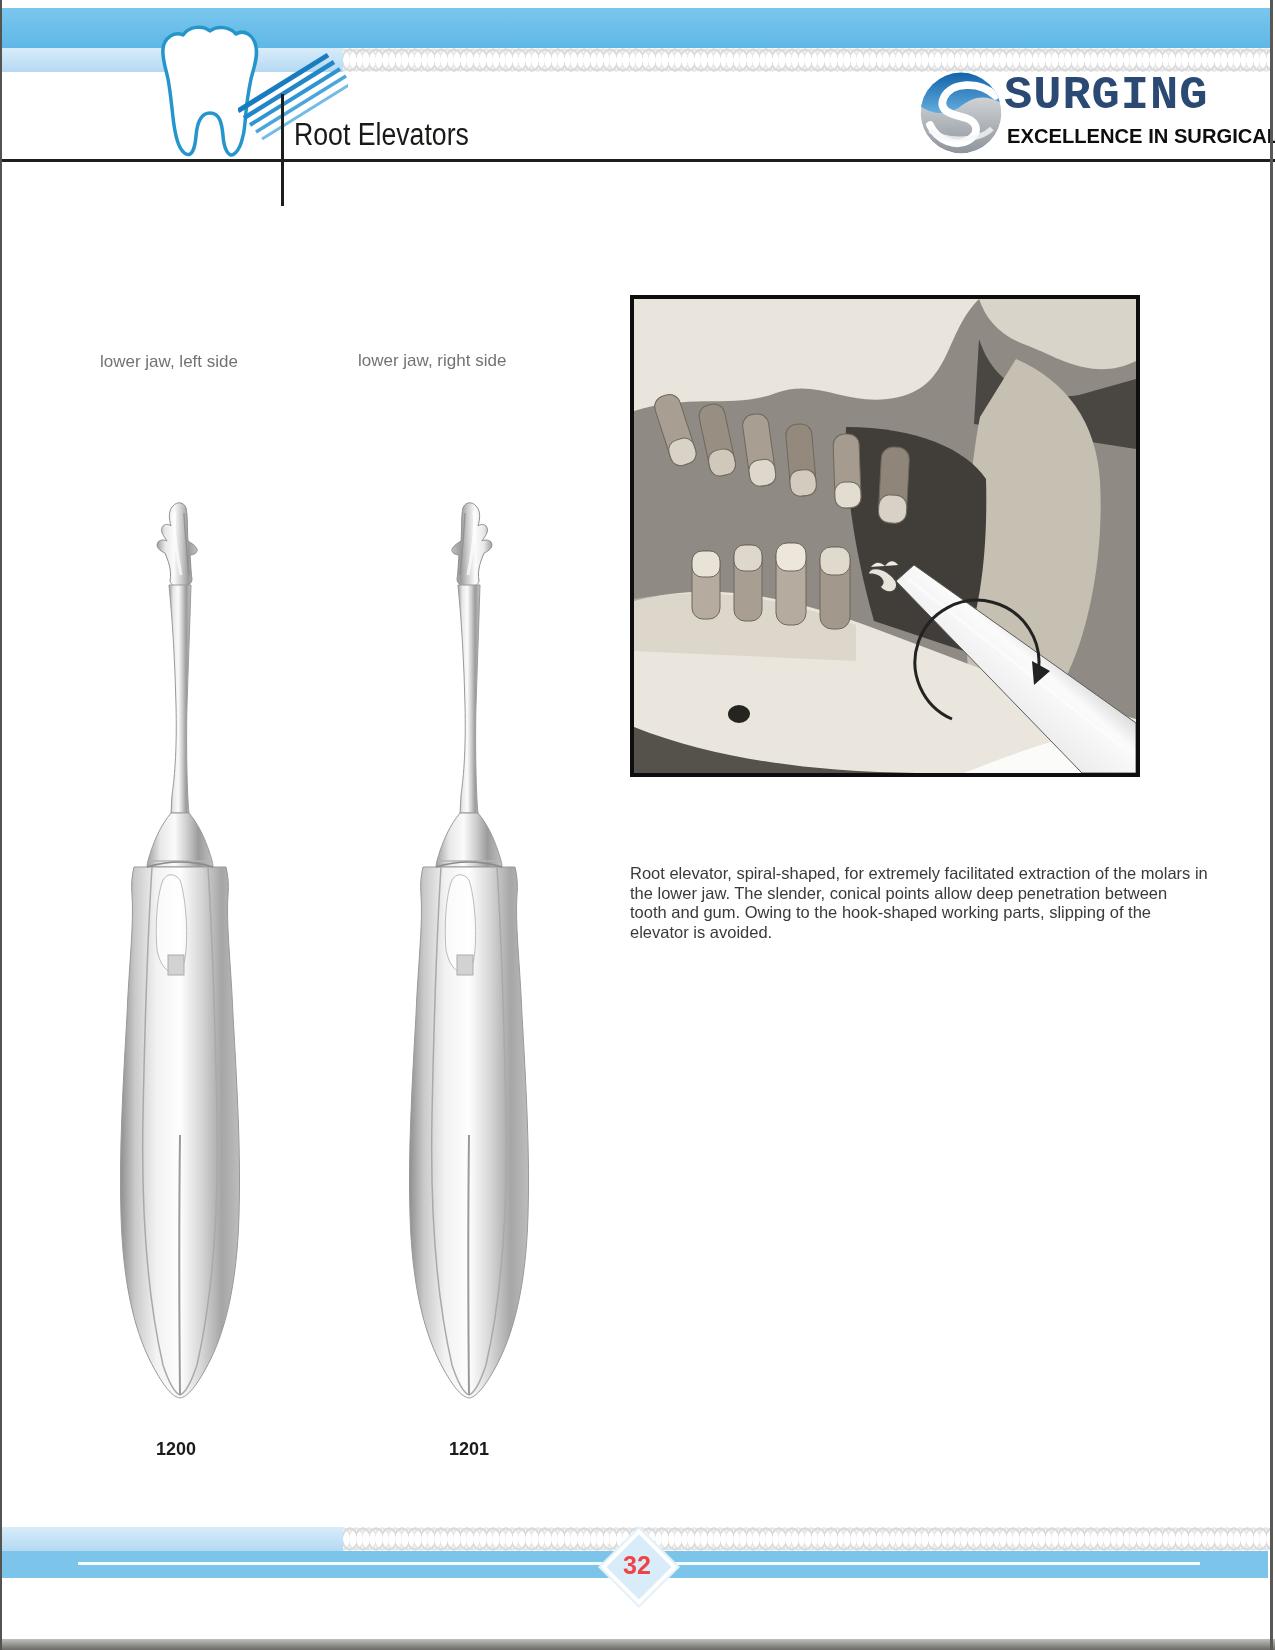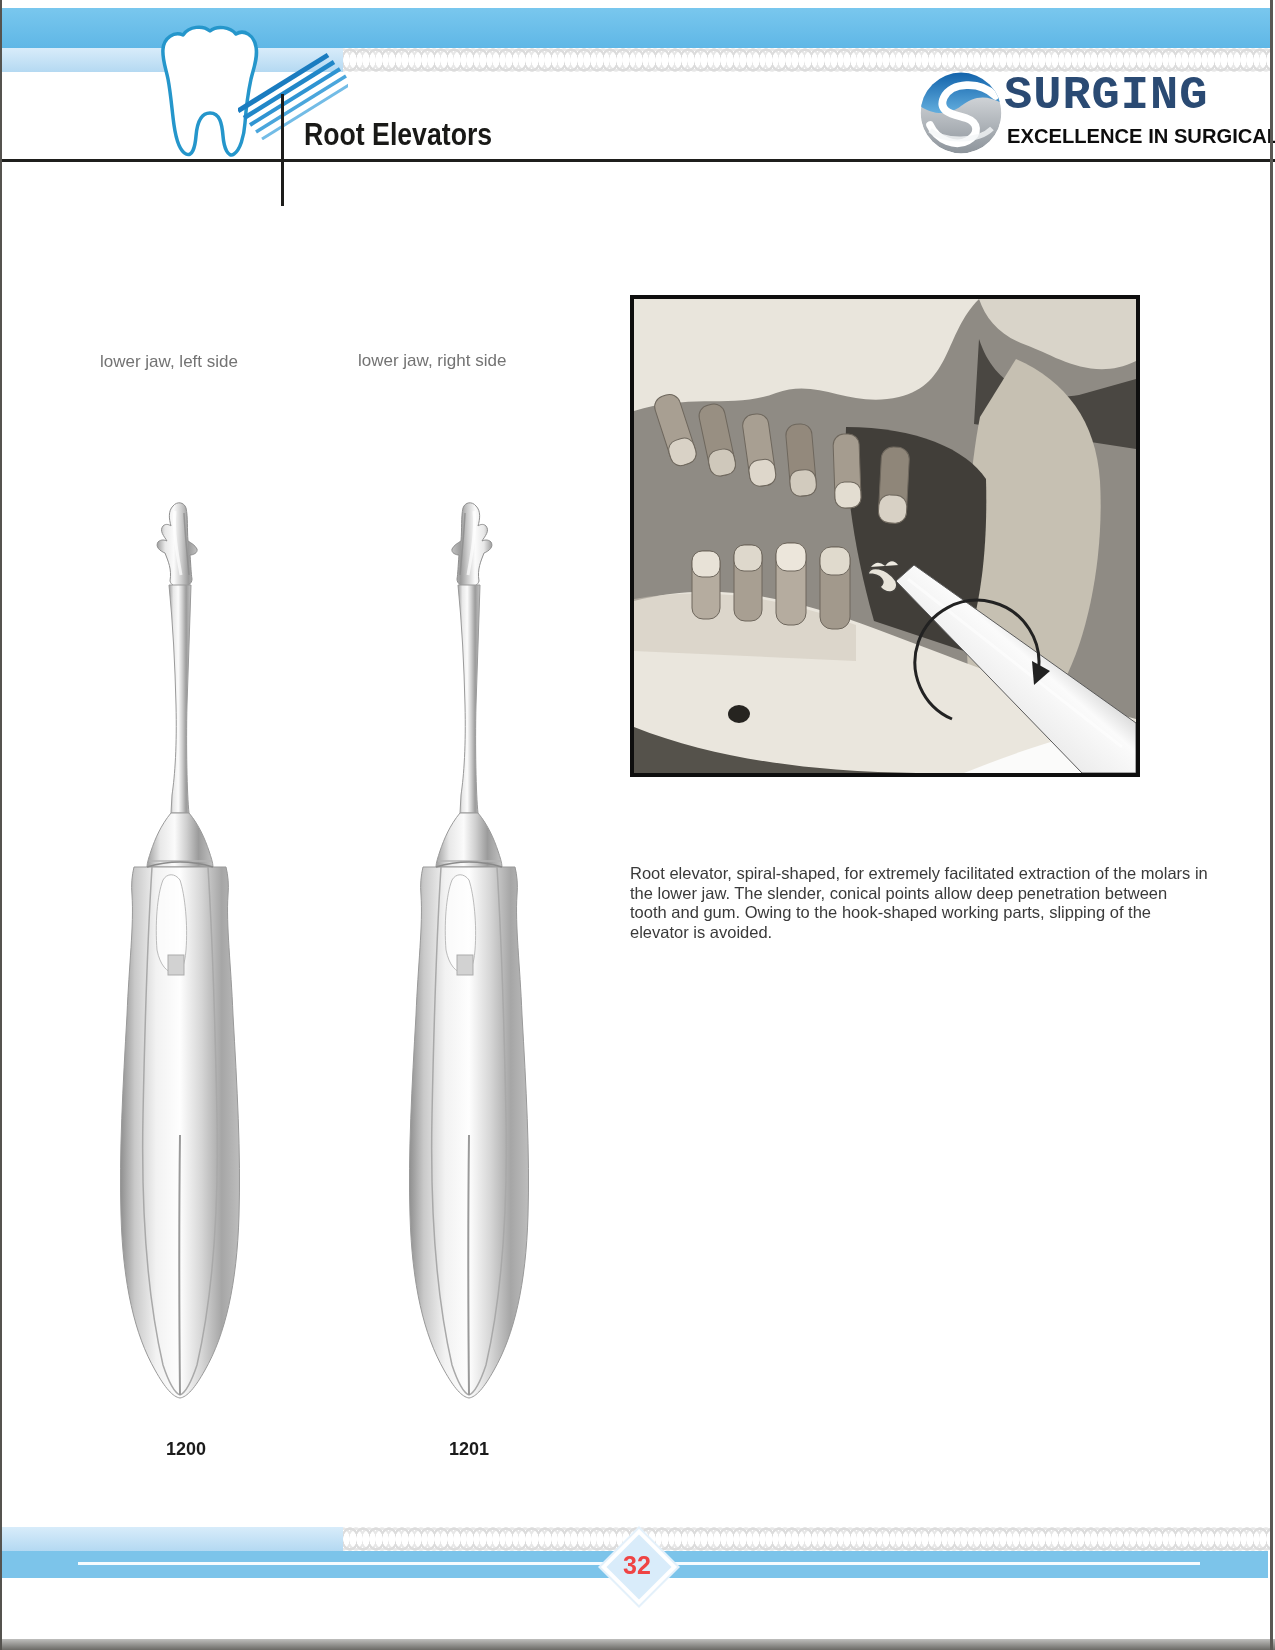--- a/index.html
+++ b/index.html
@@ -21,41 +21,41 @@
       radial-gradient(9px 12px at 7px 12px, rgba(0,0,0,0) 6.5px, #e7e7e7 7px, #e7e7e7 8.5px, rgba(0,0,0,0) 9px);
     background-size:13px 24px,13px 24px;
     background-position:0 0,6px 0;
     background-repeat:repeat-x,repeat-x;}
   .loops-top{left:343px;top:48px;width:928px;}
   .loops-bottom{left:343px;top:1527px;width:928px;}
 
   .vline{left:281px;top:94px;width:3px;height:112px;background:#1d1d1b;}
   .hline{left:0;top:159px;width:1275px;height:3px;background:#1f1f1d;}
 
-  .page-title{left:304px;top:117px;color:#191917;font-size:31px;font-weight:bold;
+  .page-title{left:294px;top:117px;color:#191917;font-size:31px;font-weight:normal;
     white-space:nowrap;}
   .page-title>span{display:inline-block;transform:scaleX(.86);transform-origin:left center;
     letter-spacing:0px;}
 
   
   .brand-name{left:1004px;top:72px;width:250px;font-family:Liberation Mono, monospace;
     font-weight:bold;font-size:47px;color:#2a4a73;letter-spacing:1px;line-height:1;white-space:nowrap;}
   .brand-tagline{left:1007px;top:124px;color:#0d0d0d;font-size:21px;font-weight:bold;white-space:nowrap;}
   .brand-tagline>span{display:inline-block;transform:scaleX(.96);transform-origin:left center;letter-spacing:0;}
 
   
   .photo-frame{left:630px;top:295px;width:510px;height:482px;border:4px solid #0e0e0e;
     box-sizing:border-box;background:#8f8b84;}
 
   
   .caption{font-size:17px;color:#737373;white-space:nowrap;}
   .caption-left{left:100px;top:352px;}
   .caption-right{left:358px;top:351px;text-align:center;}
   .code{font-size:18px;font-weight:bold;color:#1b1b1b;text-align:center;width:104px;}
-  .code-left{left:134px;top:1439px;}
+  .code-left{left:124px;top:1439px;}
   .code-right{left:417px;top:1439px;}
   .description{left:630px;top:864px;width:578px;font-size:16.5px;line-height:19.5px;color:#3a3a3a;}
 
   
   .footer-light{left:0;top:1527px;width:343px;height:24px;
     background:linear-gradient(180deg,#d8ecfa 0%,#b4d9f2 100%);}
   .footer-band{left:0;top:1551px;width:1268px;height:27px;background:#7cc4ea;}
   .footer-whiteline{left:78px;top:1562px;width:1122px;height:3px;background:rgba(255,255,255,.92);}
   .badge-diamond{left:612px;top:1540px;width:46px;height:46px;transform:rotate(45deg);
     background:#d9ecfa;border:4px solid #ffffff;box-shadow:0 0 0 2px #e4f1fb;}

